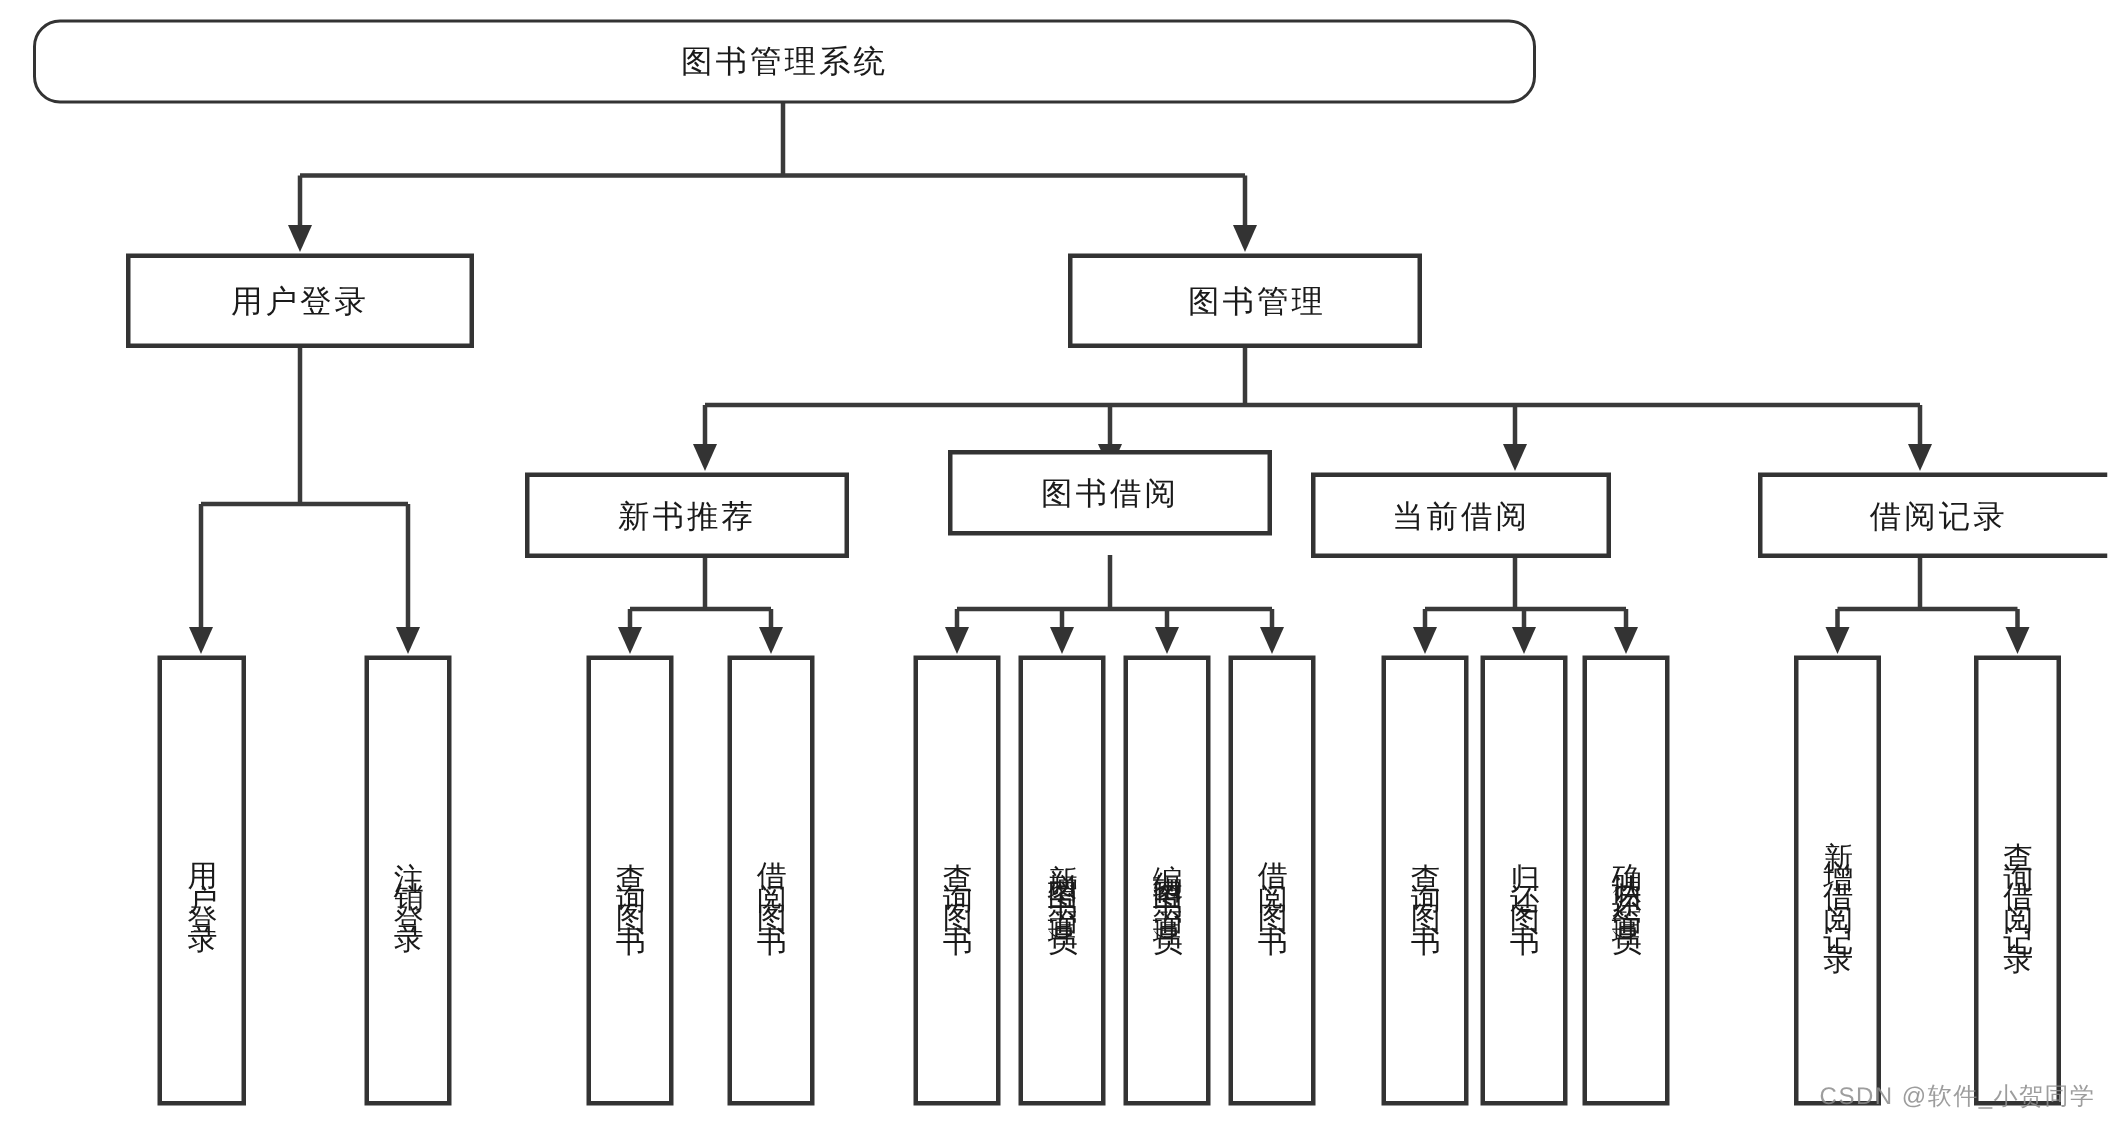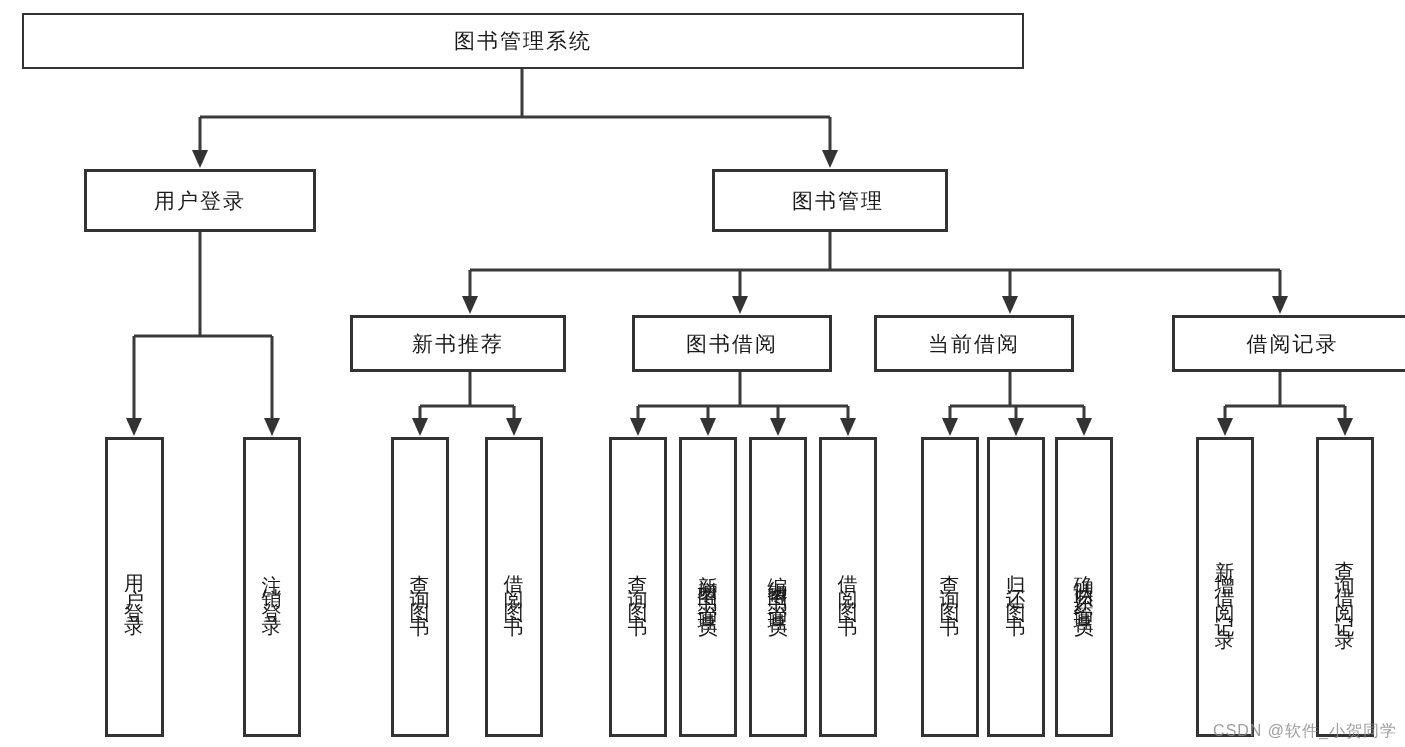--- a/index.html
+++ b/index.html
@@ -88,35 +88,35 @@
     <path d="M1010 370 V406 M950 406 H1084 M950 406 V420 M1016 406 V420 M1084 406 V420"></path>
     <polygon points="942,418 958,418 950,436"></polygon>
     <polygon points="1008,418 1024,418 1016,436"></polygon>
     <polygon points="1076,418 1092,418 1084,436"></polygon>
 
     <path d="M1280 370 V406 M1225 406 H1345 M1225 406 V420 M1345 406 V420"></path>
     <polygon points="1217,418 1233,418 1225,436"></polygon>
     <polygon points="1337,418 1353,418 1345,436"></polygon>
   </svg>
 
-  <div class="box root" style="left:22px; top:13px; width:1002px; height:56px;">
+  <div class="box root" style="left:22px; top:13px; width:1002px; height:56px;border-radius:18px;">
     <span class="hlabel">图书管理系统</span>
   </div>
 
   <div class="box" style="left:84px; top:169px; width:232px; height:63px;">
     <span class="hlabel">用户登录</span>
   </div>
   <div class="box" style="left:712px; top:169px; width:236px; height:63px;padding-left:16px;">
     <span class="hlabel">图书管理</span>
   </div>
 
   <div class="box" style="left:350px; top:315px; width:216px; height:57px;">
     <span class="hlabel">新书推荐</span>
   </div>
-  <div class="box" style="left:632px; top:315px; width:200px; height:57px;">
+  <div class="box" style="left:632px; top:300px; width:216px; height:57px;">
     <span class="hlabel">图书借阅</span>
   </div>
   <div class="box" style="left:874px; top:315px; width:200px; height:57px;">
     <span class="hlabel">当前借阅</span>
   </div>
   <div class="box" style="left:1172px; top:315px; width:241px; height:57px;">
     <span class="hlabel">借阅记录</span>
   </div>
 
   <div class="box" style="left:105px; top:437px; width:59px; height:300px;">

